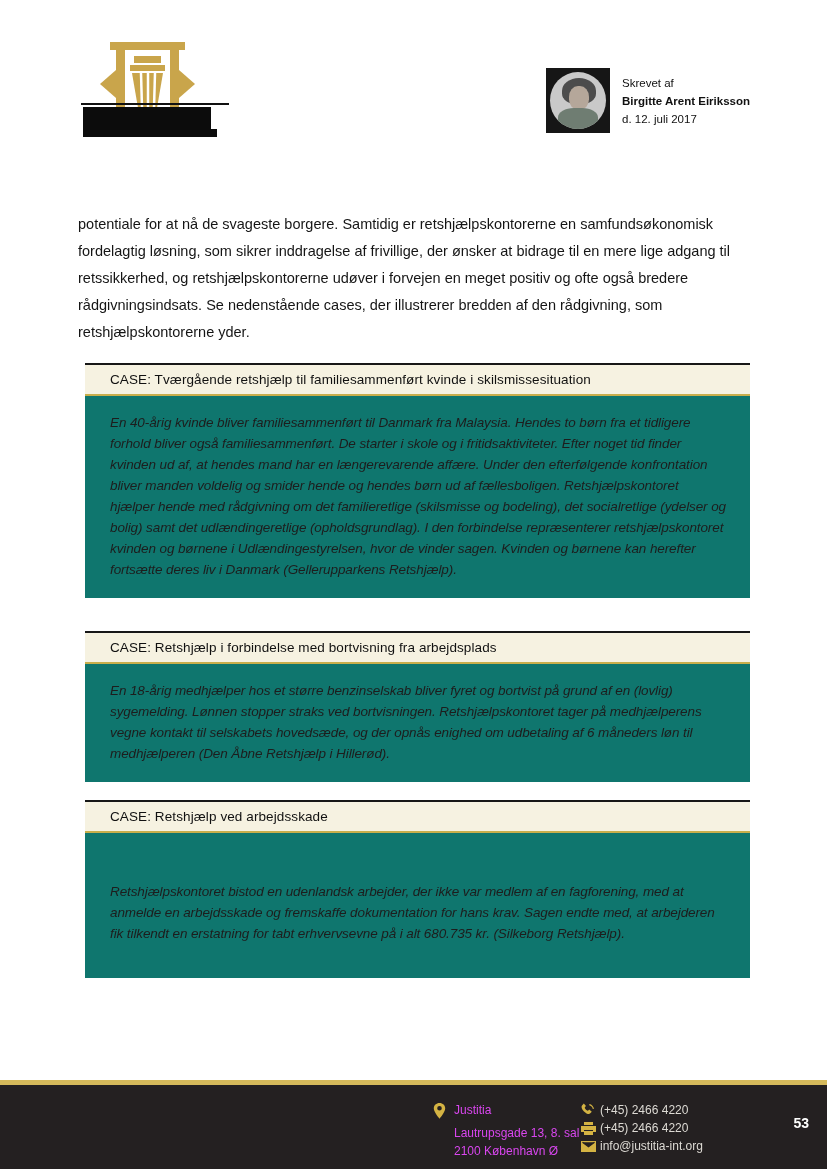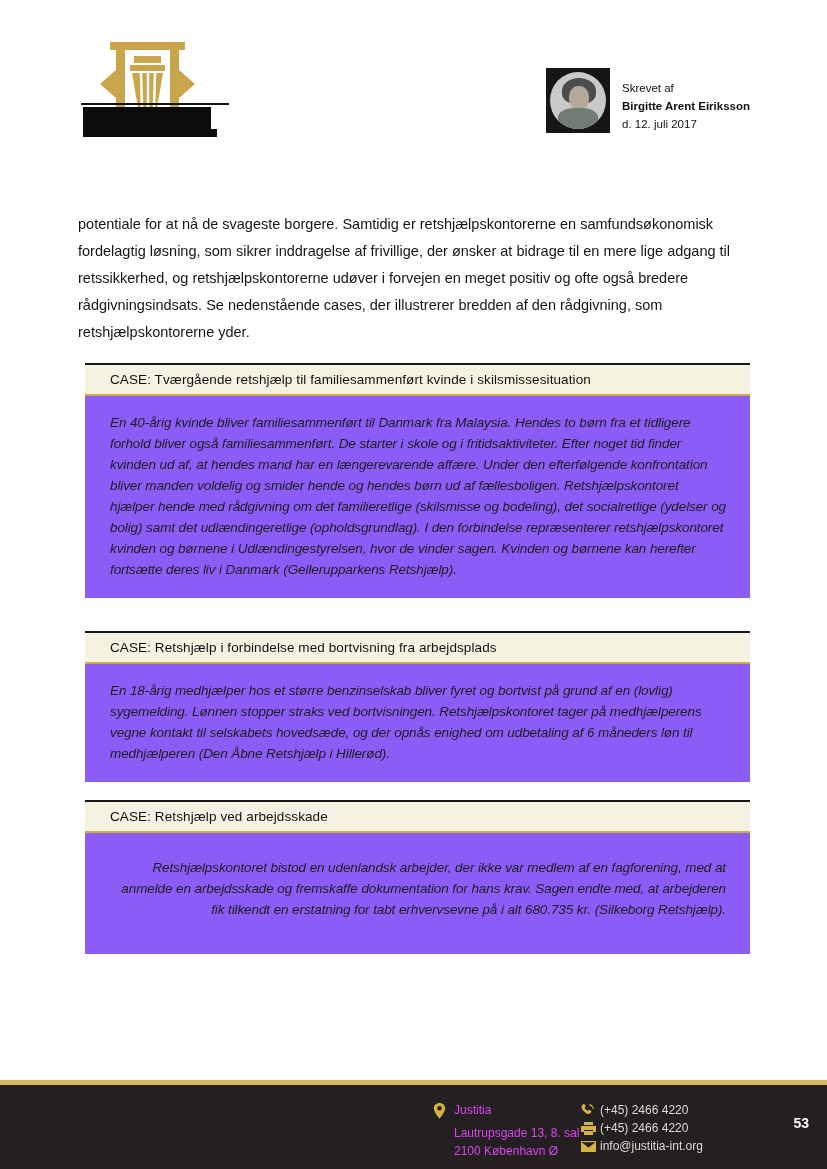--- a/index.html
+++ b/index.html
@@ -13,21 +13,21 @@
     margin:0 auto;
   }
 
   
   .logo{position:absolute;left:78px;top:42px;width:152px;height:95px;}
   .logo svg{display:block;}
   .logo-bar{position:absolute;left:3px;top:61px;width:148px;height:2px;background:#111;}
   .logo-block{position:absolute;left:5px;top:65px;width:128px;height:30px;background:#0c0c0c;}
   .logo-block:after{content:"";position:absolute;right:-6px;bottom:0;width:8px;height:8px;background:#0c0c0c;}
 
-  .author{position:absolute;left:546px;top:68px;display:flex;align-items:flex-end;gap:12px;}
+  .author{position:absolute;left:546px;top:68px;display:flex;align-items:center;gap:12px;}
   .author-photo{width:64px;height:65px;background:#161616;position:relative;flex:0 0 auto;}
   .author-photo .disc{position:absolute;left:4px;top:4px;width:56px;height:57px;border-radius:50%;background:#c9c9c9;overflow:hidden;}
   .author-photo .hair{position:absolute;left:12px;top:6px;width:34px;height:26px;border-radius:50% 50% 40% 40%;background:#4c4c4c;}
   .author-photo .face{position:absolute;left:19px;top:14px;width:20px;height:24px;border-radius:45%;background:#b5a79a;}
   .author-photo .body{position:absolute;left:8px;top:36px;width:40px;height:24px;border-radius:40% 40% 0 0;background:#6f7d72;}
   .author-text{font-size:11.5px;line-height:18px;color:#111;}
   .author-text .name{font-weight:bold;}
 
   
   .intro{
@@ -39,30 +39,30 @@
   .case{position:absolute;left:85px;width:665px;}
   .case-header{
     background:#f6f2e1;
     border-top:2px solid #171717;
     border-bottom:2px solid #c8ae4b;
     padding:7px 26px 7px 25px;
     font-size:13.5px;color:#111;
     letter-spacing:0.1px;
   }
   .case-body{
-    background:#8b5cf6;
+    background:#0f766e;
     padding:16px 24px 18px 25px;
     font-style:italic;
     font-size:13.5px;line-height:21px;color:#1d1d1d;
     letter-spacing:-0.1px;
   }
   .case-1{top:363px;}
   .case-2{top:631px;border-radius:11px;}
   .case-3{top:800px;}
-  .case-3 .case-body{padding-top:24px;padding-bottom:34px;text-align:right;}
+  .case-3 .case-body{padding-top:48px;padding-bottom:34px;}
 
   
   .footer{
     position:absolute;left:0;top:1080px;width:827px;height:89px;
     background:#242021;border-top:5px solid #d5b95b;box-sizing:border-box;
     color:#e8e6e2;
   }
   .footer-title{
     position:absolute;left:78px;top:18px;width:290px;
     font-size:12.5px;line-height:30px;color:#efefec;

